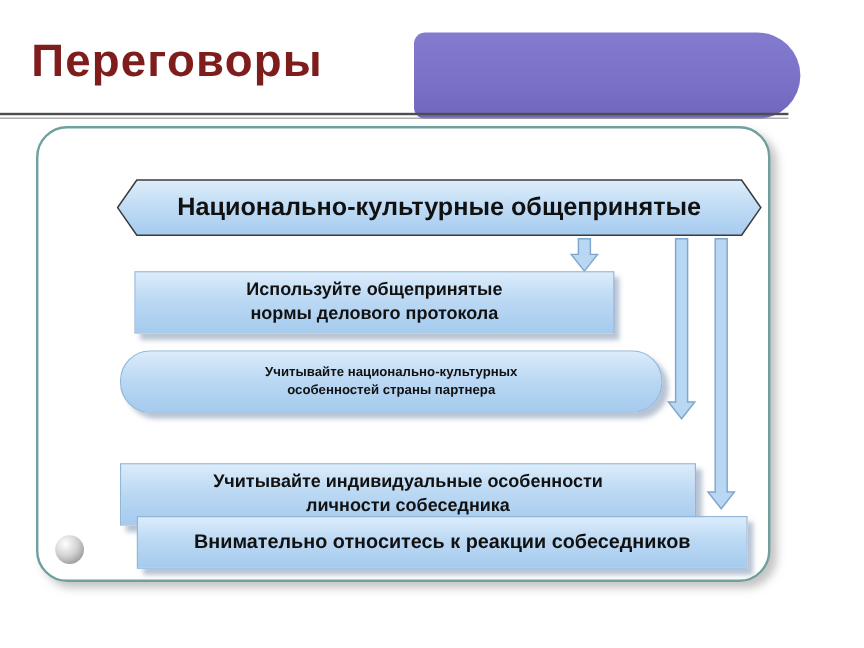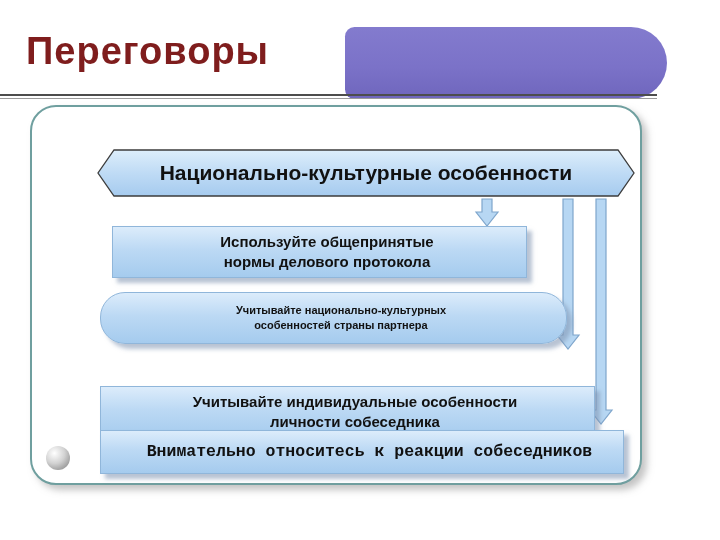--- a/index.html
+++ b/index.html
@@ -24,26 +24,26 @@
   .hex-svg{position:absolute;left:0;top:0;}
   .hex-text{position:absolute;left:0;top:0;width:100%;height:100%;display:flex;
             align-items:center;justify-content:center;font-weight:bold;font-size:21px;color:#111;}
 
   .arrows{position:absolute;left:0;top:0;width:720px;height:540px;pointer-events:none;}
 
   .step{position:absolute;display:flex;align-items:center;justify-content:center;text-align:center;
         font-weight:bold;color:#111;
         background:linear-gradient(180deg,#dcecfb 0%,#bcd9f4 45%,#a5cbee 100%);
         border:1px solid #90b6da;
-        box-shadow:5px 5px 4px rgba(125,145,175,.55);padding-left:15px;}
+        box-shadow:5px 5px 4px rgba(125,145,175,.55);}
   .step span{white-space:pre-line;line-height:1.35;}
   .step1{left:112px;top:226px;width:398px;height:50px;font-size:15px;}
   .step2{left:100px;top:292px;width:450px;height:50px;font-size:11px;border-radius:25px;}
   .step3{left:100px;top:360px;width:478px;height:50px;font-size:15px;margin-top:26px;}
-  .step4{left:100px;top:430px;width:507px;height:42px;font-size:16.5px;font-family:Liberation Mono, monospace;}
+  .step4{left:114px;top:430px;width:507px;height:42px;font-size:16.5px;}
 
   .sphere{position:absolute;left:46px;top:446px;width:24px;height:24px;border-radius:50%;
           background:radial-gradient(circle at 35% 30%, #ffffff, #d2d2d2 45%, #9a9a9a 80%, #828282);}
 </style>
 </head>
 <body>
 
 <div class="slide">
 
   <div class="banner"></div>
@@ -65,21 +65,21 @@
     <svg class="hex-svg" width="538" height="48" viewBox="0 0 538 48">
       <defs>
         <linearGradient id="hexg" x1="0" y1="0" x2="0" y2="1">
           <stop offset="0" stop-color="#ddeefb"></stop>
           <stop offset="0.5" stop-color="#bfdbf5"></stop>
           <stop offset="1" stop-color="#a6cbef"></stop>
         </linearGradient>
       </defs>
       <polygon points="17,1 521,1 537,24 521,47 17,47 1,24" fill="url(#hexg)" stroke="#3c3c3c" stroke-width="1.3"></polygon>
     </svg>
-    <div class="hex-text">Национально-культурные особенности</div>
+    <div class="hex-text">Национально-культурные общепринятые</div>
   </div>
 
   <div class="step step1">
     <span>Используйте общепринятые
 нормы делового протокола</span>
   </div>
   <div class="step step2">
     <span>Учитывайте национально-культурных
 особенностей страны партнера</span>
   </div>

